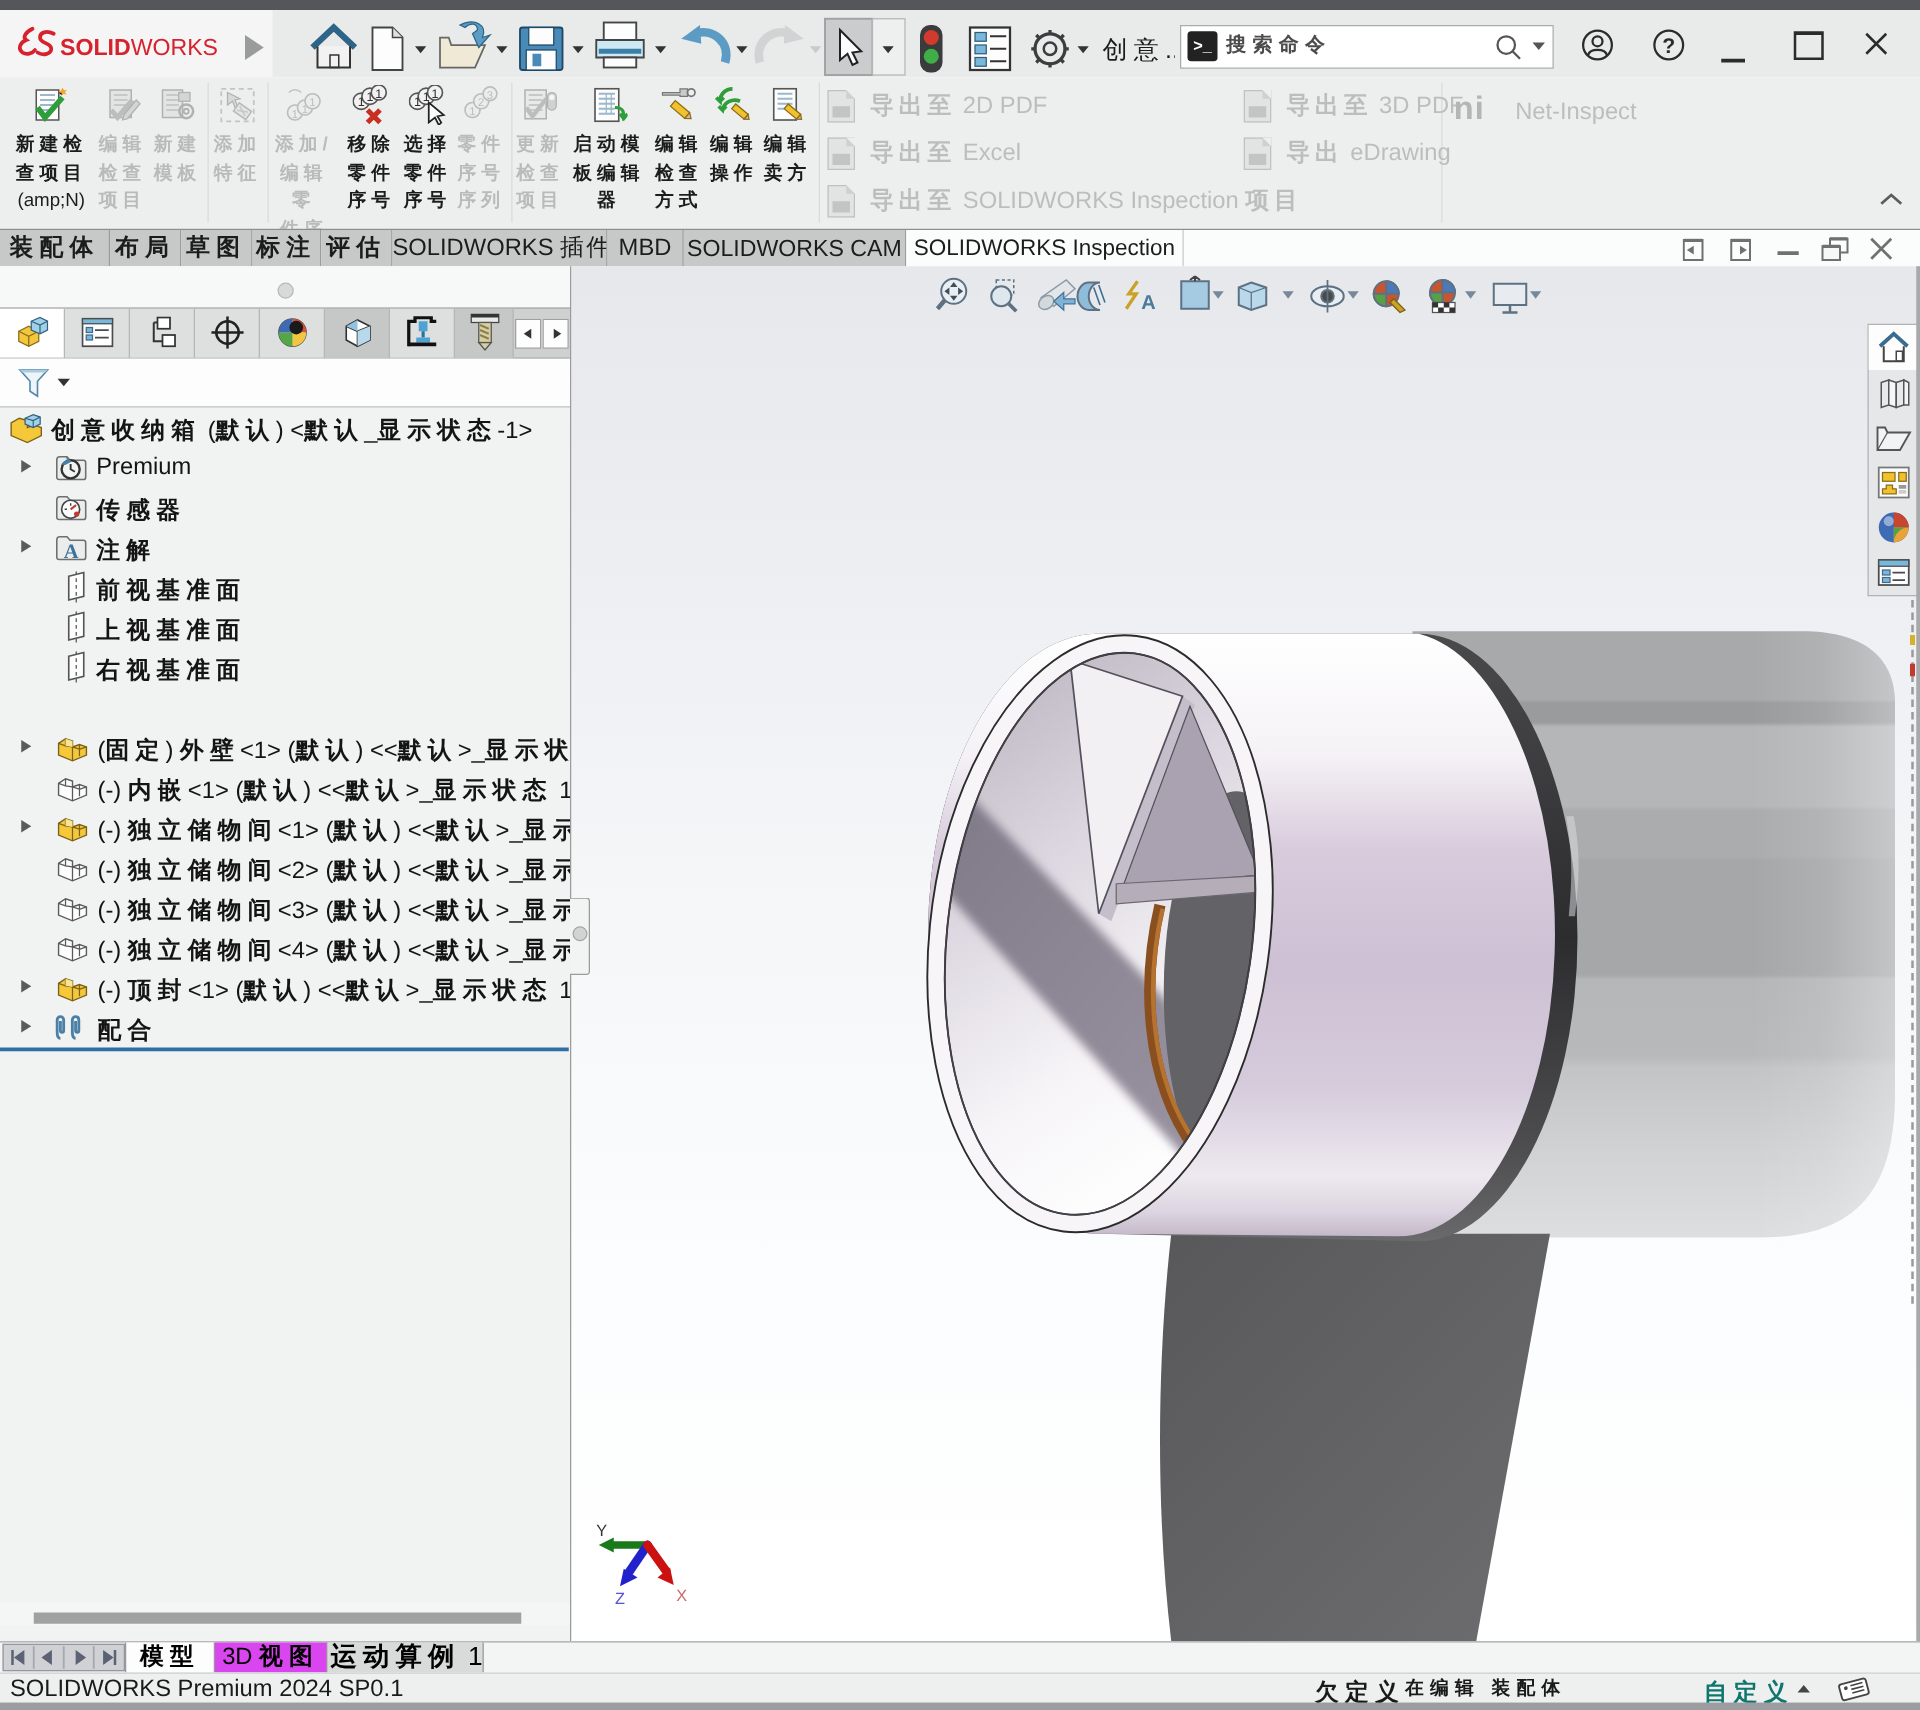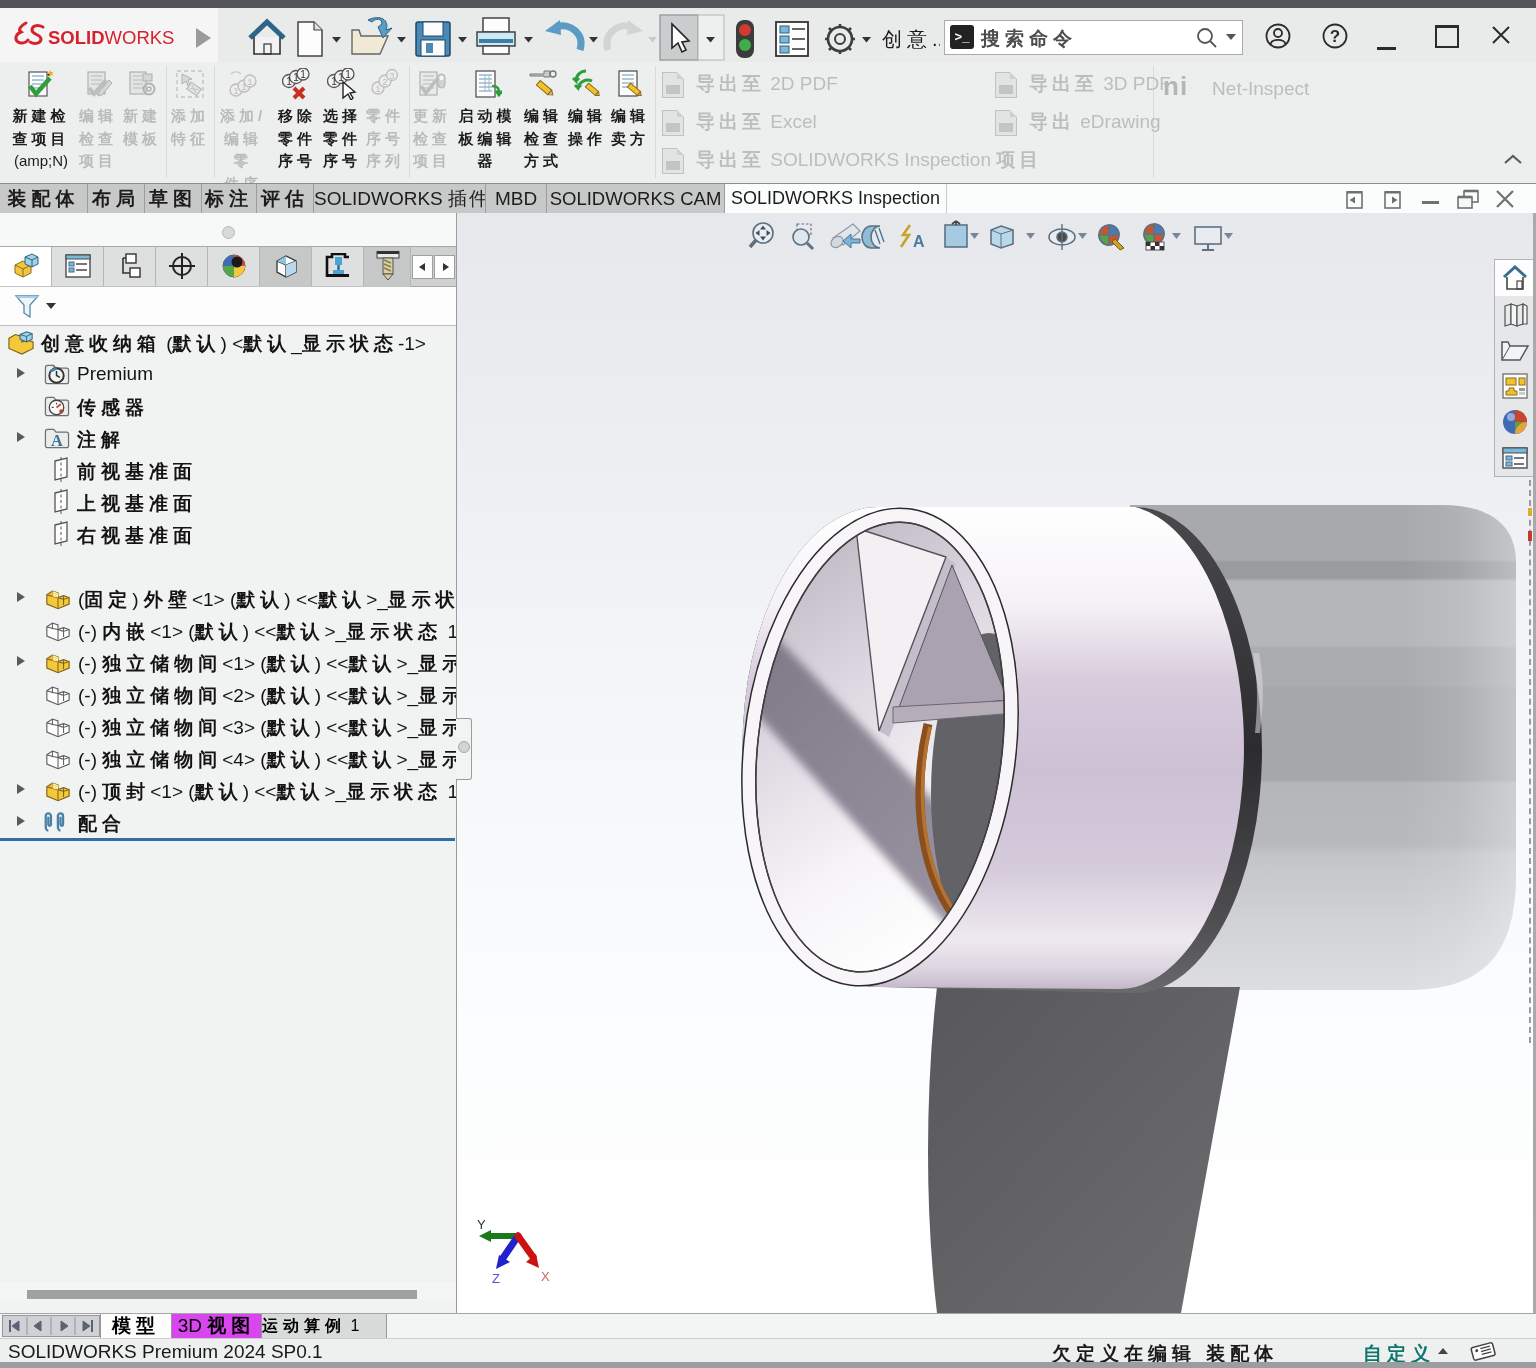--- a/index.html
+++ b/index.html
@@ -90,21 +90,21 @@
             <circle cx="600" cy="27" r="5" stroke-width="2"></circle>
             <path d="M600 12 L600 16 M600 38 L600 42 M585 27 L589 27 M611 27 L615 27 M589 16 L592 19 M608 35 L611 38 M611 16 L608 19 M592 35 L589 38"></path>
           </g>
         <path d="M622 25 l9 0 l-4.5 5.5 Z" fill="#333"></path>
       </g>
       <text x="642" y="34" font-size="20" fill="#1a1a1a" font-family="Liberation Sans,sans-serif"><tspan letter-spacing="5">创意</tspan>...</text>
     </svg>
 
     <div class="abs" style="left:944px;top:12px;width:297px;height:33px;background:#fff;border:1px solid #aaabac">
       <div class="abs" style="left:5px;top:4px;width:24px;height:24px;background:#222;border-radius:3px;color:#fff;font-size:13px;font-weight:bold;line-height:24px;text-align:center">&gt;_</div>
-      <div class="abs cj" style="left:36px;top:5px;font-size:19px;color:#4c4c4c">搜索命令</div>
+      <div class="abs cj" style="left:36px;top:5px;font-size:16px;color:#4c4c4c">搜索命令</div>
       <svg class="abs" style="left:250px;top:5px" width="24" height="24" viewBox="0 0 24 24">
           <circle cx="10" cy="10" r="7" fill="none" stroke="#555" stroke-width="1.8"></circle>
           <path d="M15 15 L21 21" stroke="#555" stroke-width="1.8"></path>
         </svg>
       <div class="abs" style="left:281px;top:13px;width:0;height:0;border-top:6px solid #555;border-left:5px solid transparent;border-right:5px solid transparent"></div>
     </div>
     <svg class="abs" style="left:1265px;top:15px" width="26" height="26" viewBox="0 0 26 26">
         <circle cx="13" cy="13" r="11.5" fill="none" stroke="#2b2b2b" stroke-width="1.8"></circle>
         <circle cx="13" cy="10" r="4" fill="none" stroke="#2b2b2b" stroke-width="1.8"></circle>
         <path d="M5.5 21 C7 15.5 19 15.5 20.5 21" fill="none" stroke="#2b2b2b" stroke-width="1.8"></path>
@@ -710,27 +710,27 @@
             <path d="M31 10 L38 5 V15 Z"></path>
             <path d="M65 10 L58 5 V15 Z"></path>
             <path d="M87 10 L80 5 V15 Z"></path>
             <path d="M89 4 L89 16" stroke-width="2"></path>
           </g>
       <path d="M24 1 L24 19 M48 1 L48 19 M72 1 L72 19" stroke="#a7a9b2" stroke-width="1.5"></path>
         </svg>
     </div>
     <div class="abs" style="left:100px;top:0;width:72px;height:24px;background:#fdfdfd;border-left:1px solid #999;border-right:1px solid #999;box-sizing:border-box;text-align:center;font-size:19px;line-height:23px"><span class="cj">模型</span></div>
     <div class="abs" style="left:172px;top:0;width:90px;height:24px;background:#d946ef;border-right:1px solid #999;box-sizing:border-box;text-align:center;font-size:19px;line-height:23px">3D <span class="cj">视图</span></div>
-    <div class="abs" style="left:262px;top:0;width:125px;height:24px;background:#d9dada;border-right:1px solid #999;box-sizing:border-box;text-align:left;font-size:16px;line-height:23px"><span class="cj">运动算例</span> 1</div>
+    <div class="abs" style="left:262px;top:0;width:125px;height:24px;background:#d9dada;border-right:1px solid #999;box-sizing:border-box;text-align:right;font-size:21px;line-height:23px"><span class="cj">运动算例</span> 1</div>
   </div>
 
   <div class="abs" id="statusbar" style="left:0;top:1338px;width:1536px;height:24px;background:#eeefef;border-top:1px solid #cfcfcf;box-sizing:border-box">
     <div class="abs" style="left:8px;top:2px;font-size:19px;color:#1a1a1a">SOLIDWORKS Premium 2024 SP0.1</div>
     <div class="abs cj" style="left:1052px;top:2px;font-size:19px;color:#1a1a1a">欠定义</div>
-    <div class="abs cj" style="left:1124px;top:2px;font-size:19px;color:#1a1a1a">在编辑 装配体</div>
+    <div class="abs cj" style="left:1124px;top:2px;font-size:15px;color:#1a1a1a">在编辑 装配体</div>
     <div class="abs cj" style="left:1363px;top:2px;font-size:19px;color:#0f766e">自定义</div>
     <div class="abs" style="left:1438px;top:9px;width:0;height:0;border-bottom:6px solid #444;border-left:5px solid transparent;border-right:5px solid transparent"></div>
     <svg class="abs" style="left:1468px;top:0px" width="30" height="24" viewBox="0 0 30 24">
         <g transform="rotate(-15 15 12)">
           <rect x="4" y="6" width="22" height="13" rx="2" fill="#fff" stroke="#444" stroke-width="1.5"></rect>
           <circle cx="9" cy="10" r="1.5" fill="#444"></circle>
           <path d="M13 9 L23 9 M13 12 L23 12 M13 15 L23 15" stroke="#444" stroke-width="1.3"></path>
         </g>
       </svg>
   </div>

